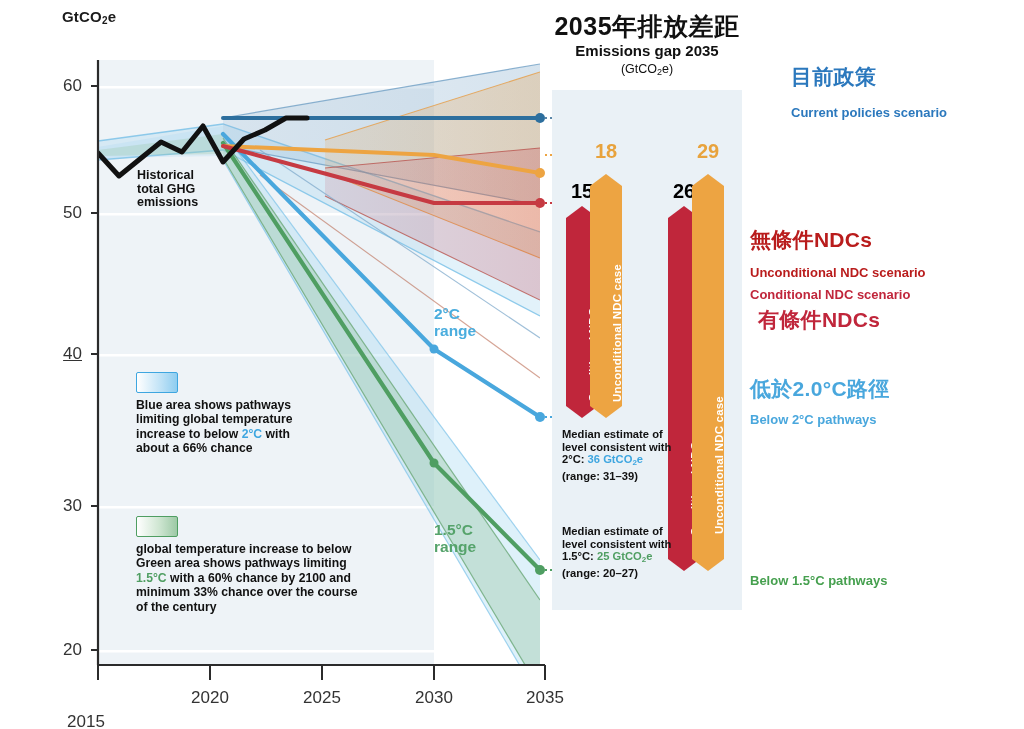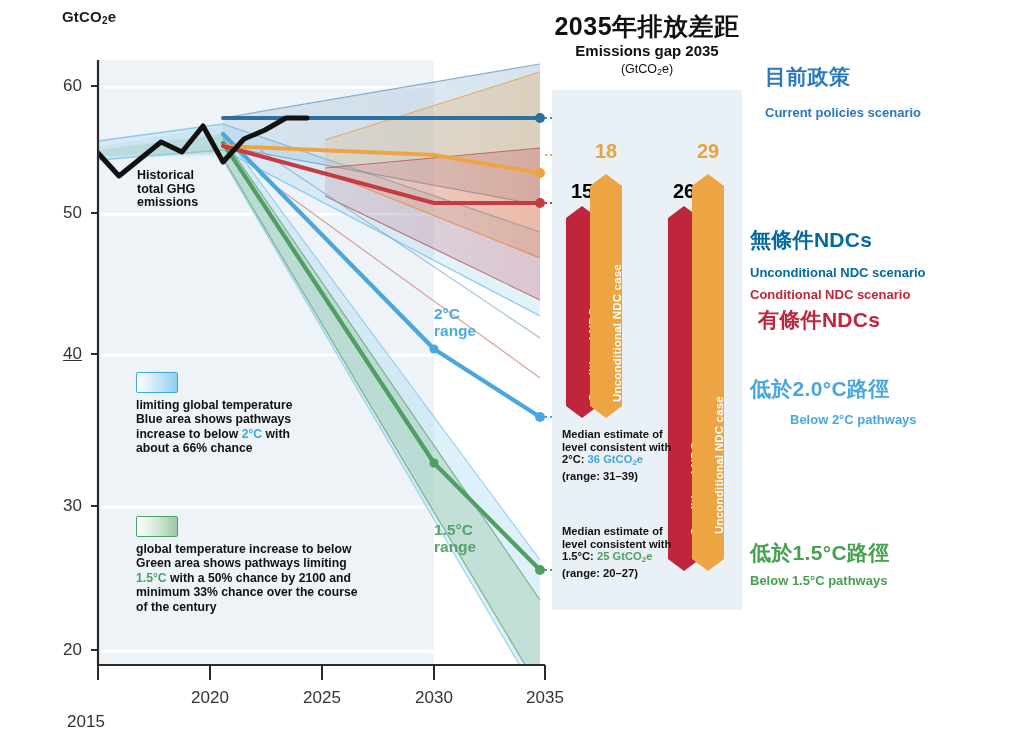--- a/index.html
+++ b/index.html
@@ -79,22 +79,22 @@
     font-size:11.2px;line-height:12.6px;font-weight:bold;color:#111;
     width:122px;
   }
   .median-note .v2{color:#3ea6e0;margin-top:13px;}
   .median-note .v15{color:#4f9e62;}
   .median-note sub{font-size:8px;vertical-align:-2px;}
 
   
   .rl-zh{font-size:21px;font-weight:bold;line-height:24px;letter-spacing:.3px;}
   .rl-en{font-size:13px;font-weight:bold;line-height:16px;}
-  .cl-blue{color:#2b78bd;}
-  .cl-orange{color:#0369a1;}
+  .cl-blue{color:#2b78bd;margin-left:26px;}
+  .cl-orange{color:#b91c1c;}
   .cl-red{color:#c0263b;}
   .cl-lblue{color:#49a7dd;}
   .cl-green{color:#46a04f;}
 </style>
 </head>
 <body>
 
 <div id="root">
 
   <svg class="abs" style="left:0;top:0;" width="1024" height="729">
@@ -237,33 +237,33 @@
   </div>
   <div class="abs range-lab range-15c" style="left:434px;top:521px;">
     <div>1.5°C</div>
     <div>range</div>
   </div>
 
   <div class="abs" style="left:136px;top:372px;">
     <div class="sw sw-blue"></div>
   </div>
   <div class="abs legend-note" style="left:136px;top:398px;width:230px;">
+    <div>Blue area shows pathways</div>
     <div>limiting global temperature</div>
-    <div>Blue area shows pathways</div>
     <div><span>increase to below </span><span class="c2">2°C</span><span> with</span></div>
     <div>about a 66% chance</div>
   </div>
 
   <div class="abs" style="left:136px;top:516px;">
     <div class="sw sw-green"></div>
   </div>
   <div class="abs legend-note" style="left:136px;top:542px;width:248px;">
     <div>global temperature increase to below</div>
     <div>Green area shows pathways limiting</div>
-    <div><span class="c15">1.5°C</span><span> with a 50% chance by 2100 and</span></div>
+    <div><span class="c15">1.5°C</span><span> with a 60% chance by 2100 and</span></div>
     <div>minimum 33% chance over the course</div>
     <div>of the century</div>
   </div>
 
   <div class="abs gap-panel" style="left:552px;top:90px;width:190px;height:520px;"></div>
 
   <div class="abs gap-title-zh" style="left:497px;top:10px;">2035年排放差距</div>
   <div class="abs gap-title-en" style="left:497px;top:42px;">Emissions gap 2035</div>
   <div class="abs gap-title-unit" style="left:497px;top:62px;">
     <span>(GtCO</span><sub>2</sub><span>e)</span>
@@ -317,18 +317,17 @@
 
   <div class="abs rl-zh cl-blue" style="left:765px;top:65px;">目前政策</div>
   <div class="abs rl-en cl-blue" style="left:765px;top:105px;">Current policies scenario</div>
 
   <div class="abs rl-zh cl-orange" style="left:750px;top:228px;">無條件NDCs</div>
   <div class="abs rl-en cl-orange" style="left:750px;top:265px;">Unconditional NDC scenario</div>
   <div class="abs rl-en cl-red" style="left:750px;top:287px;">Conditional NDC scenario</div>
   <div class="abs rl-zh cl-red" style="left:750px;top:308px;margin-left:8px;">有條件NDCs</div>
 
   <div class="abs rl-zh cl-lblue" style="left:750px;top:377px;">低於2.0°C路徑</div>
-  <div class="abs rl-en cl-lblue" style="left:750px;top:412px;margin-left:40px;">Below 2°C pathways</div>
-
-  <div class="abs rl-zh cl-green" style="left:750px;top:541px;">低於1.5°C路徑</div>
+  <div class="abs rl-en cl-lblue" style="left:750px;top:412px;">Below 2°C pathways</div>
+
   <div class="abs rl-en cl-green" style="left:750px;top:573px;text-align:center;">Below 1.5°C pathways</div>
 
 </div>
 
 </body></html>

